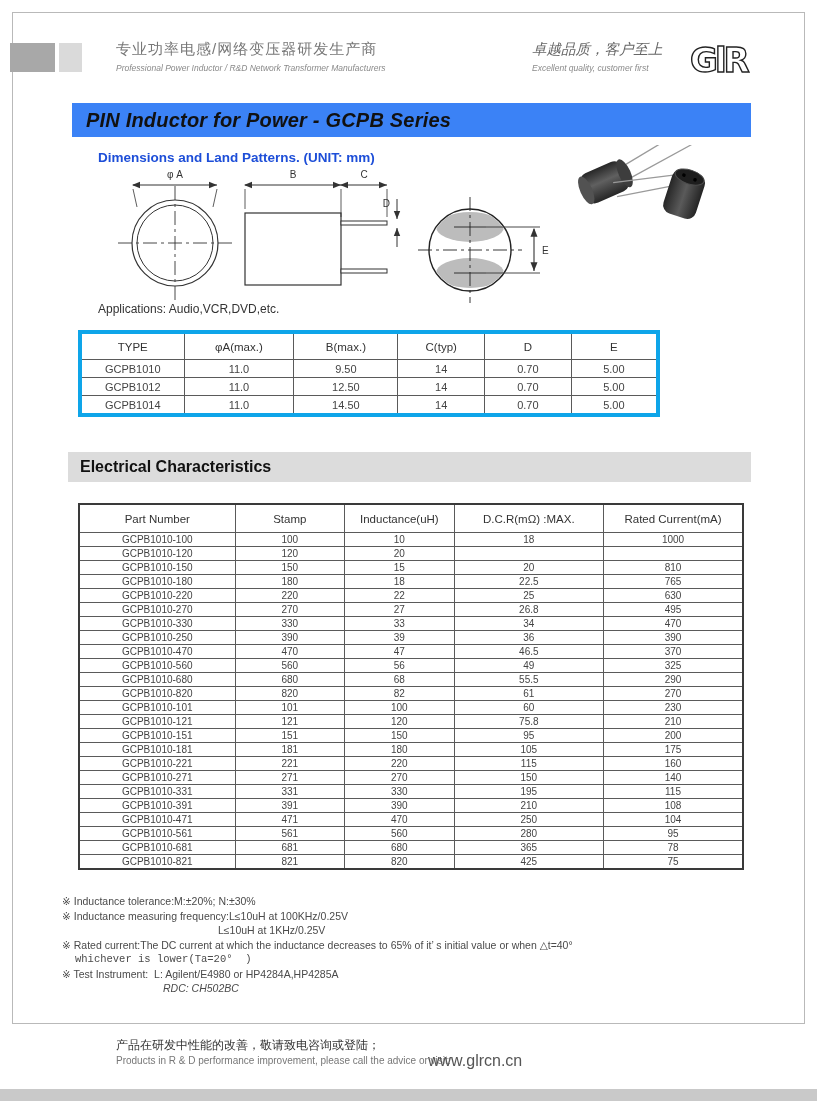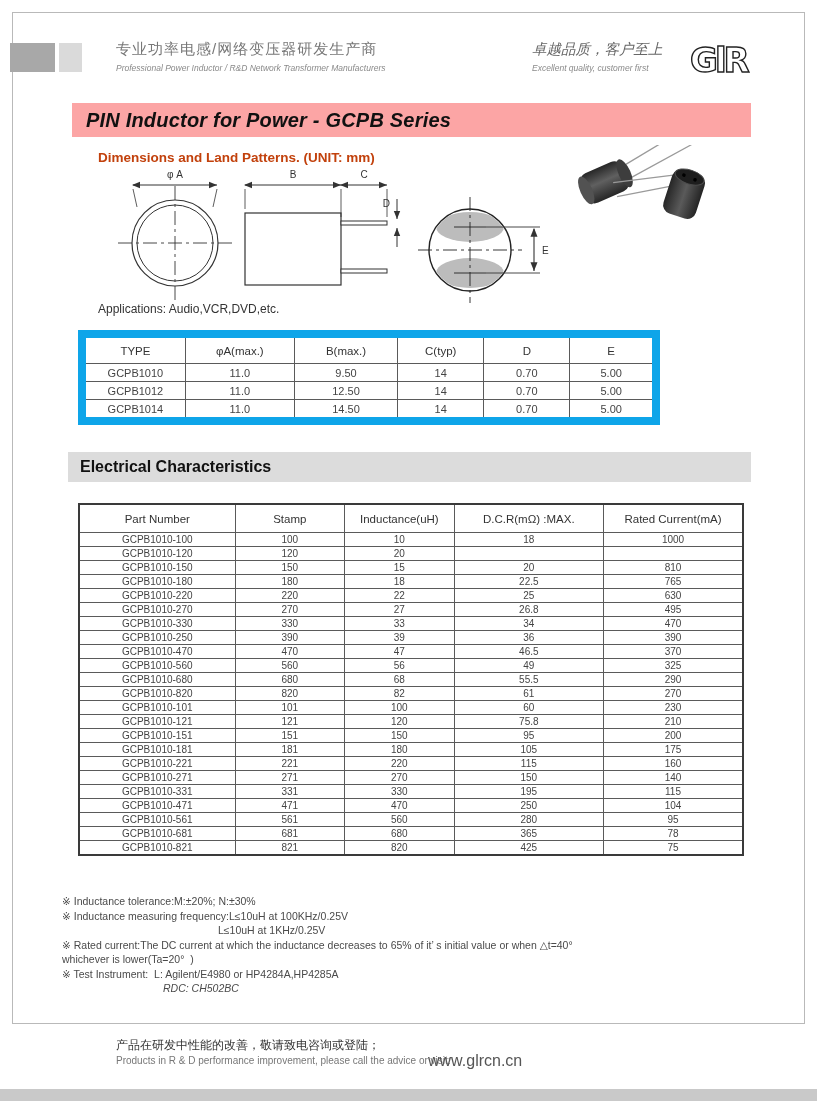--- a/index.html
+++ b/index.html
@@ -11,43 +11,43 @@
   .sq1{position:absolute;left:10px;top:43px;width:45px;height:29px;background:#a8a8a8;}
   .sq2{position:absolute;left:59px;top:43px;width:23px;height:29px;background:#dadada;}
   .company{position:absolute;left:116px;top:40px;}
   .company-cn{font-size:15px;color:#777;letter-spacing:1px;}
   .company-en{font-size:8.5px;color:#8a8a8a;font-style:italic;margin-top:4px;}
   .slogan{position:absolute;left:532px;top:40px;}
   .slogan-cn{font-size:14.5px;color:#666;font-style:italic;}
   .slogan-en{font-size:8.5px;color:#8a8a8a;font-style:italic;margin-top:4px;}
   .logo{position:absolute;left:686px;top:36px;}
   
-  .title-banner{position:absolute;left:72px;top:103px;width:679px;height:34px;background:#fca5a5;}
+  .title-banner{position:absolute;left:72px;top:103px;width:679px;height:34px;background:#3b82f6;}
   .title-banner span{display:block;padding-left:14px;line-height:34px;font-size:20px;
         font-weight:bold;font-style:italic;color:#111;letter-spacing:.2px;}
   
-  .dim-heading{position:absolute;left:98px;top:150px;font-size:13.5px;font-weight:bold;color:#c2410c;}
+  .dim-heading{position:absolute;left:98px;top:150px;font-size:13.5px;font-weight:bold;color:#1d4ed8;}
   .drawings{position:absolute;left:90px;top:145px;}
   .applications{position:absolute;left:98px;top:302px;font-size:12px;color:#333;}
   
   table{border-collapse:collapse;table-layout:fixed;background:#fff;}
-  .dim-table{position:absolute;left:78px;top:330px;width:582px;border:8px solid #0ea5e9;}
+  .dim-table{position:absolute;left:78px;top:330px;width:582px;border:4px solid #0ea5e9;}
   .dim-table th{height:23px;font-size:11.5px;font-weight:normal;color:#333;border:1px solid #5a5a5a;}
   .dim-table td{height:17px;font-size:11px;color:#444;text-align:center;border:1px solid #5a5a5a;padding:0;}
   .ec-banner{position:absolute;left:68px;top:452px;width:683px;height:30px;background:#dcdcdc;}
   .ec-banner span{display:block;padding-left:12px;line-height:30px;font-size:16px;font-weight:bold;color:#111;}
   .ec-table{position:absolute;left:78px;top:503px;width:666px;border:2px solid #3a3a3a;}
   .ec-table th{height:25px;font-size:11.5px;font-weight:normal;color:#333;border:1px solid #5a5a5a;}
   .ec-table td{height:13px;line-height:13px;font-size:10px;color:#444;text-align:center;
         border:1px solid #5a5a5a;padding:0;}
   
   .notes{position:absolute;left:62px;top:896px;font-size:10.5px;color:#4a4a4a;}
   .notes div{line-height:11px;margin-bottom:3.5px;white-space:pre;}
   .ind-freq{margin-left:156px;}
-  .ind-small{margin-left:0;}
+  .ind-small{margin-left:13px;font-family:Liberation Mono, monospace;}
   .ind-instr{margin-left:101px;font-style:italic;}
   
   .footer-cn{position:absolute;left:116px;top:1037px;font-size:12px;color:#333;}
   .footer-en{position:absolute;left:116px;top:1055px;font-size:10px;color:#777;}
   .footer-url{position:absolute;left:428px;top:1052px;font-size:16px;color:#555;}
   .bottom-strip{position:absolute;left:0;top:1089px;width:817px;height:12px;background:#c9c9c9;}
 </style>
 </head>
 <body>
 
@@ -357,20 +357,27 @@
           <td>140</td>
         </tr>
         <tr>
           <td>GCPB1010-331</td>
           <td>331</td>
           <td>330</td>
           <td>195</td>
           <td>115</td>
         </tr>
         <tr>
+          <td>GCPB1010-391</td>
+          <td>391</td>
+          <td>390</td>
+          <td>210</td>
+          <td>108</td>
+        </tr>
+        <tr>
           <td>GCPB1010-471</td>
           <td>471</td>
           <td>470</td>
           <td>250</td>
           <td>104</td>
         </tr>
         <tr>
           <td>GCPB1010-561</td>
           <td>561</td>
           <td>560</td>

